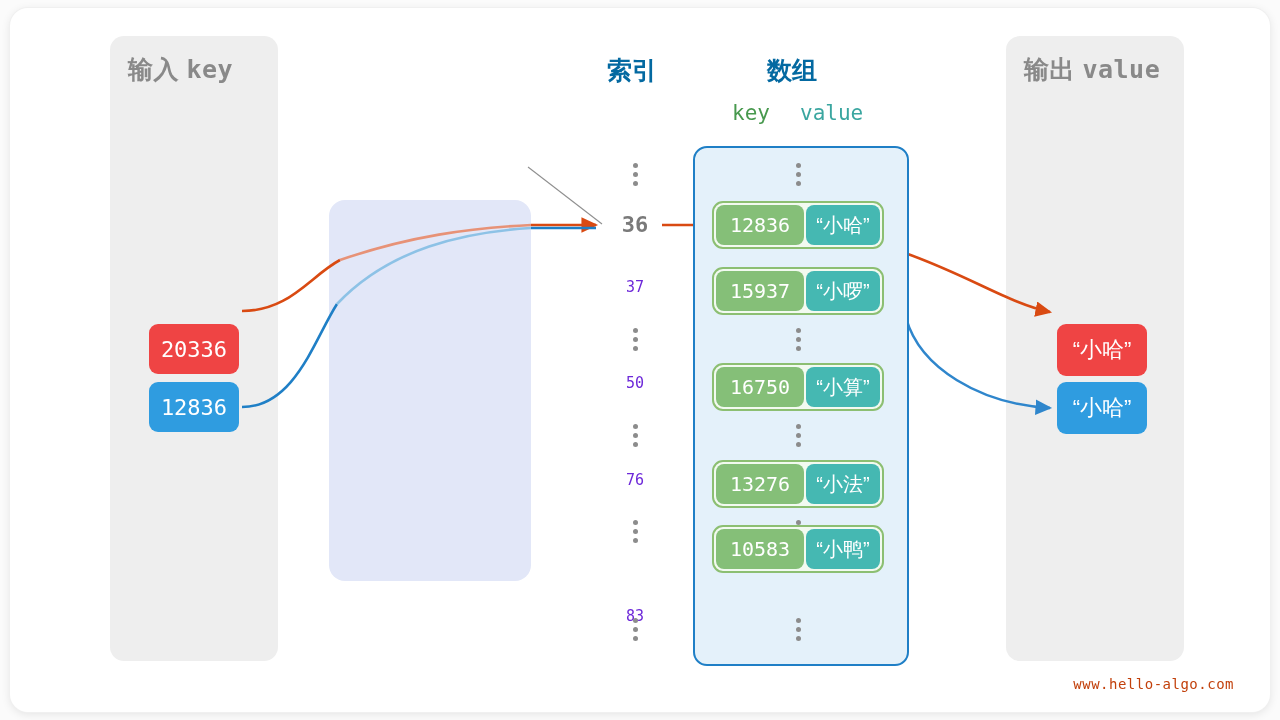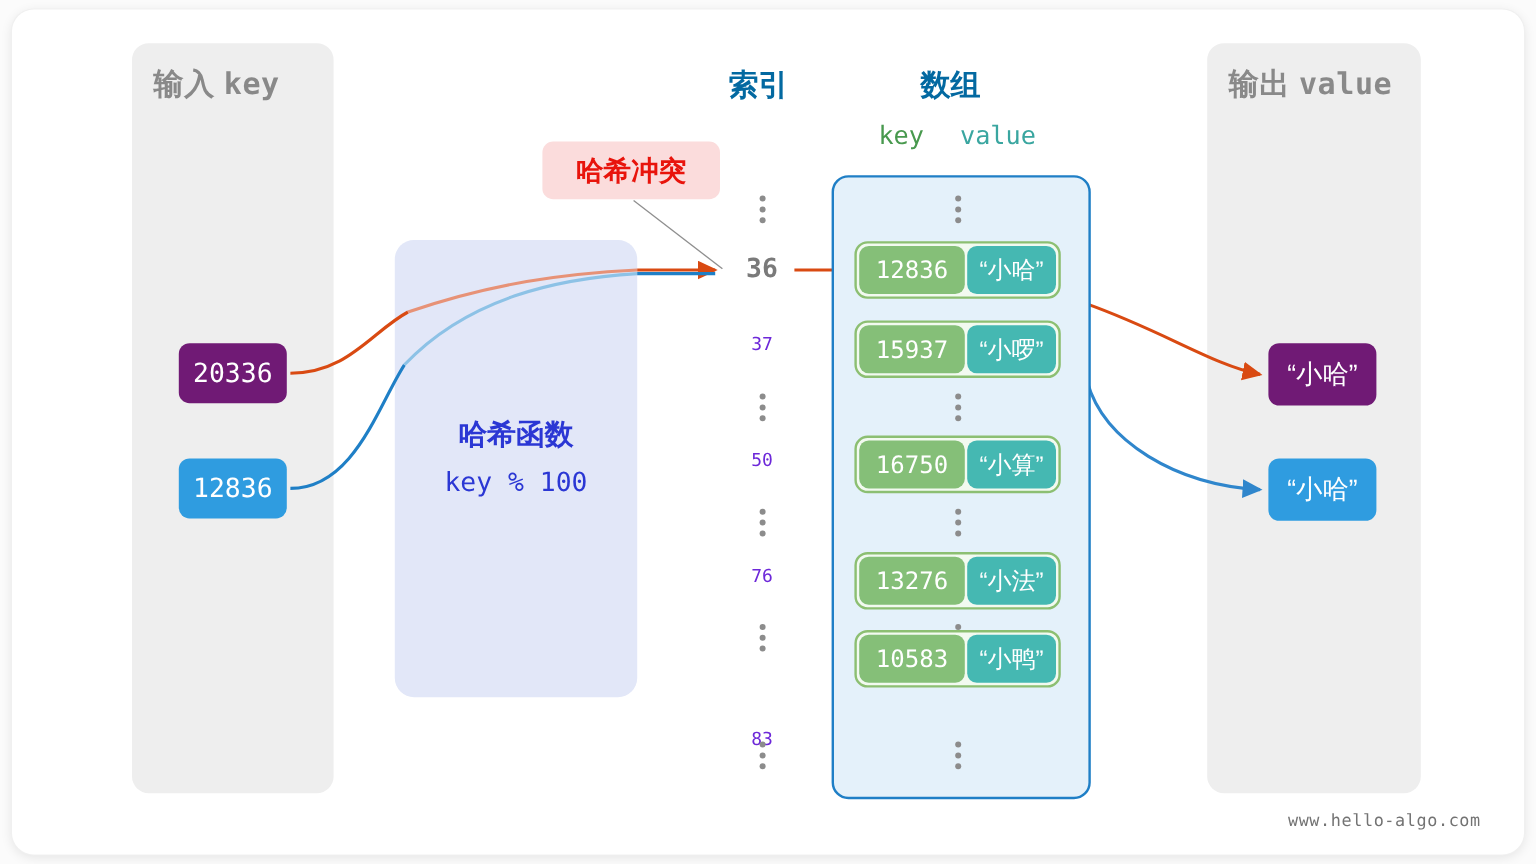--- a/index.html
+++ b/index.html
@@ -77,21 +77,21 @@
     color:#e8140c;font-weight:bold;font-size:23px;white-space:nowrap;
   }
 
   
   .pill{
     position:absolute;border-radius:9px;display:flex;
     align-items:center;justify-content:center;color:#ffffff;
     font-size:22px;white-space:nowrap;
   }
   .pill.mono{font-family:"DejaVu Sans Mono","Liberation Mono",monospace;}
-  .pill.orange{background:#701a75;}
+  .pill.orange{background:#ef4444;margin-top:38px;}
   .pill.blue{background:#2f9ce0;}
 
   #key-0{left:139px;top:278px;width:90px;height:50px;}
   #key-1{left:139px;top:374px;width:90px;height:50px;}
   #val-0{left:1047px;top:278px;width:90px;height:52px;}
   #val-1{left:1047px;top:374px;width:90px;height:52px;}
 
   
   .idx{
     position:absolute;width:60px;text-align:center;
@@ -129,21 +129,21 @@
   }
   .adots{
     position:absolute;width:172px;display:flex;flex-direction:column;
     align-items:center;gap:4px;
   }
   .adots i{display:block;width:5px;height:5px;border-radius:50%;background:#8c8c8c;}
 
   #svg-layer{position:absolute;left:0;top:0;width:1280px;height:720px;pointer-events:none;}
 
   #watermark{
-    position:absolute;right:36px;bottom:20px;color:#737373;font-size:14px;
+    position:absolute;right:36px;bottom:20px;color:#c2410c;font-size:14px;
     font-family:"DejaVu Sans Mono","Liberation Mono",monospace;
     letter-spacing:0.5px;
   }
 </style>
 </head>
 <body>
 
 <div class="stage">
   <div class="frame">
 
@@ -200,26 +200,21 @@
         <path d="M856,230 C868,236 880,240 895,245" fill="none" stroke="#e79277" stroke-width="2.6"></path>
         <path d="M895,245 C960,268 1000,296 1040,304" fill="none" stroke="#d94a12" stroke-width="2.6" marker-end="url(#ar-orange)"></path>
       </g>
 
       <g>
         <path d="M856,236 C875,252 890,280 896,310" fill="none" stroke="#8dc2e6" stroke-width="2.6"></path>
         <path d="M896,310 C910,360 970,396 1040,400" fill="none" stroke="#2f86cc" stroke-width="2.6" marker-end="url(#ar-blue)"></path>
       </g>
     </svg>
 
-    <div id="hash-title">哈希函数</div>
-    <div id="hash-formula">key % 100</div>
-
-    <div id="collision-badge">
-      <span id="collision-label">哈希冲突</span>
-    </div>
+
 
     <div class="pill mono orange" id="key-0">20336</div>
     <div class="pill mono blue" id="key-1">12836</div>
 
     <div class="pill orange" id="val-0">“小哈”</div>
     <div class="pill blue" id="val-1">“小哈”</div>
 
     <div id="index-column">
         <div class="dots" style="left: 595px; top: 155px;">
           <i></i>

